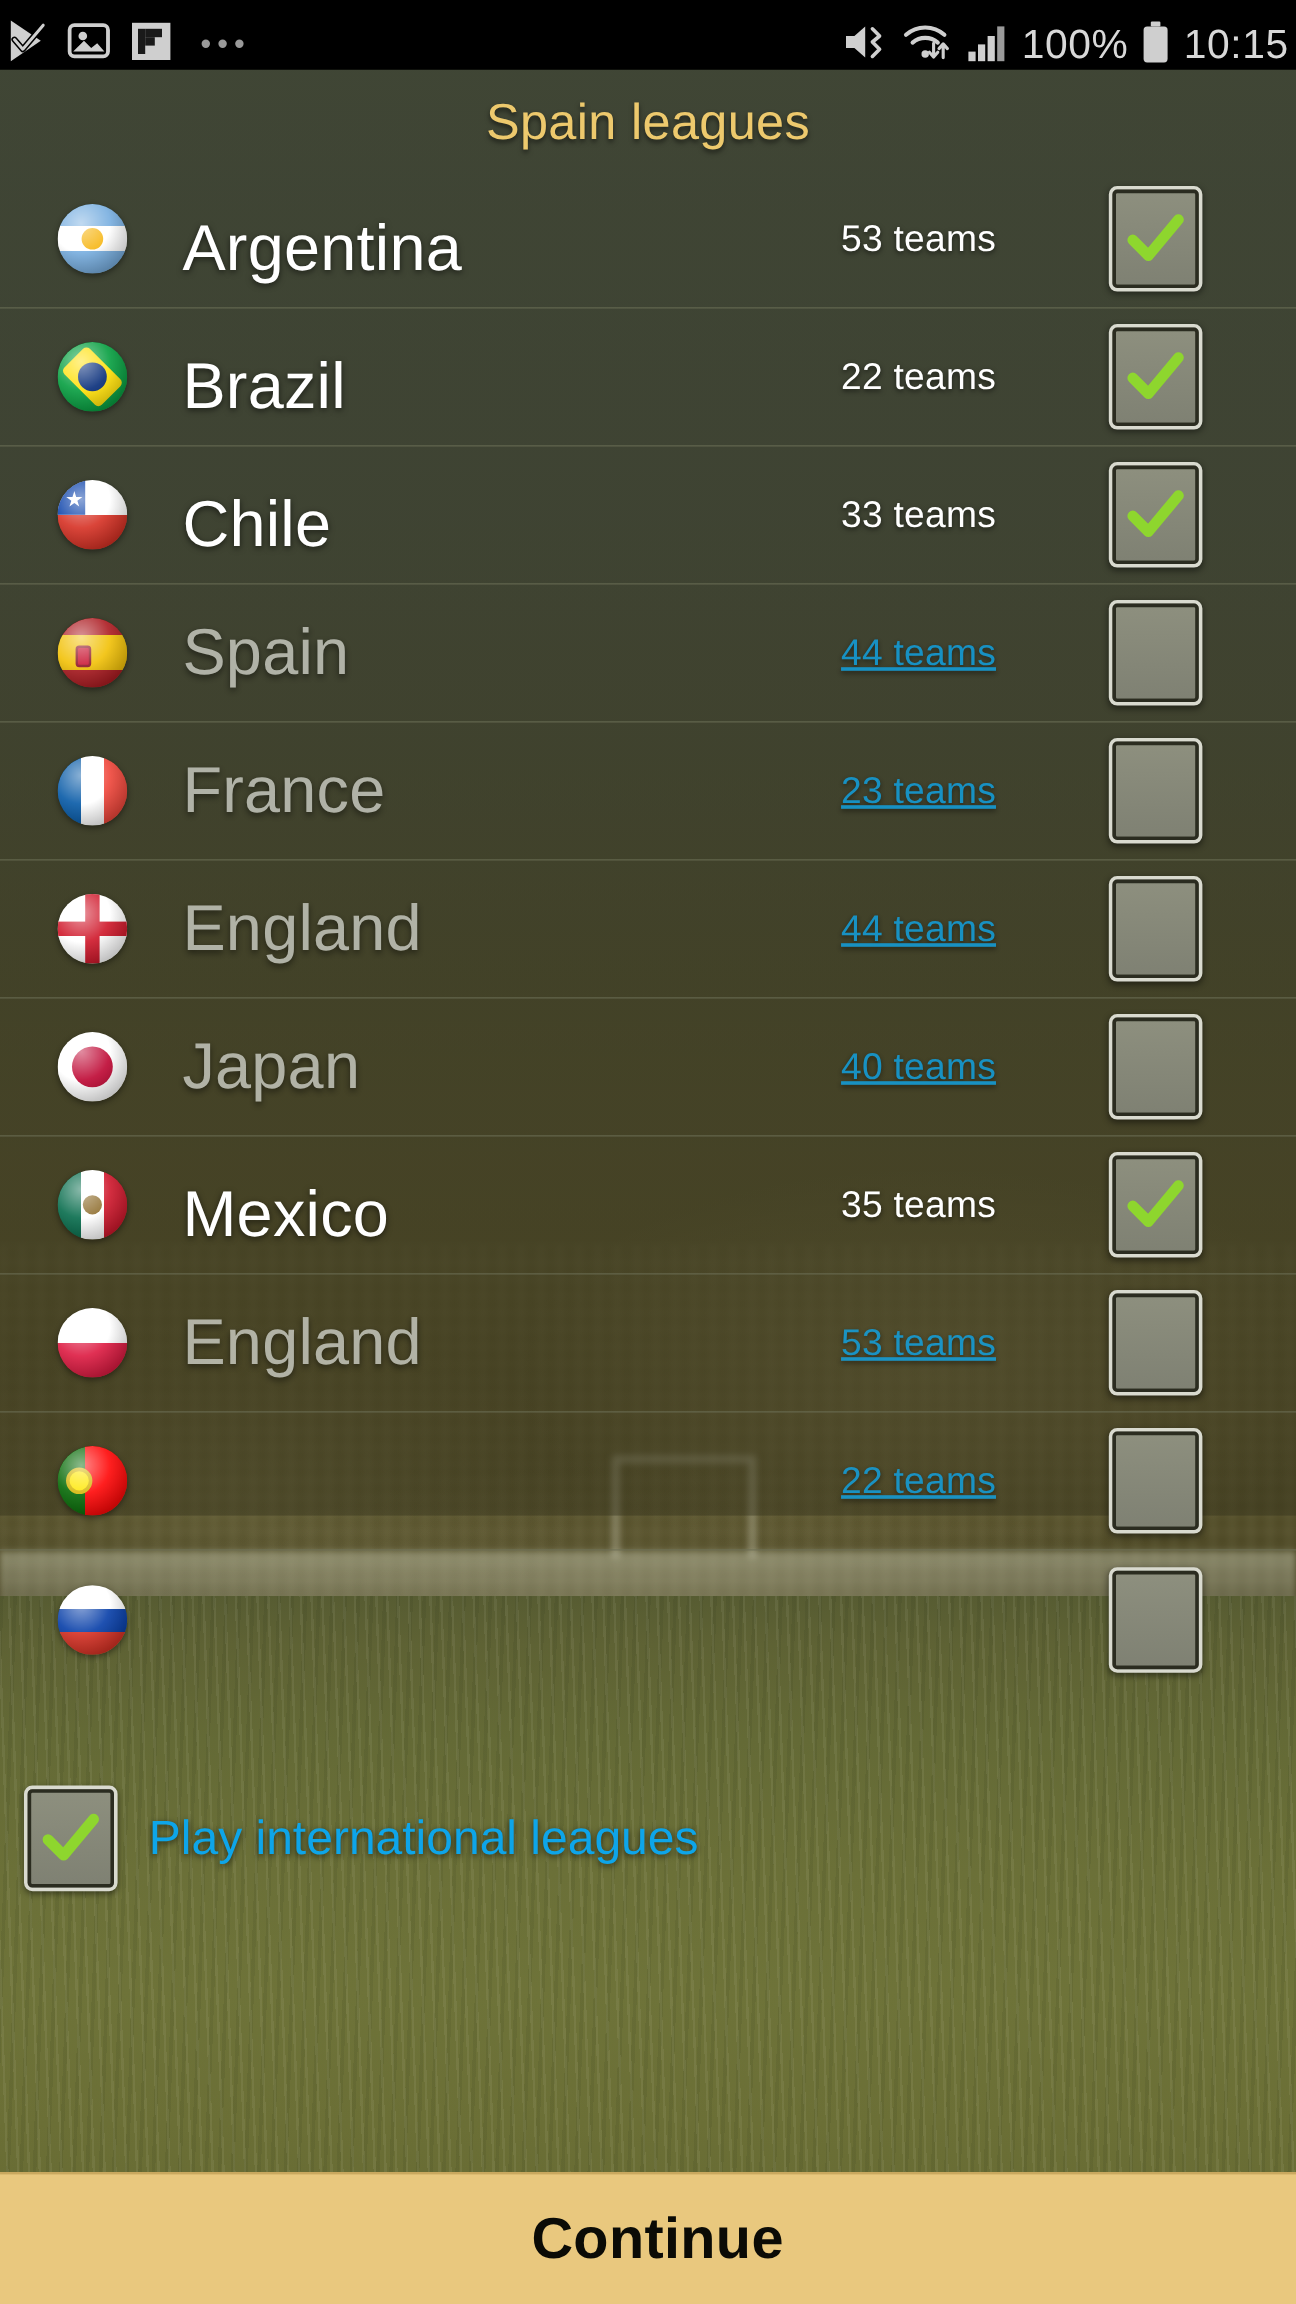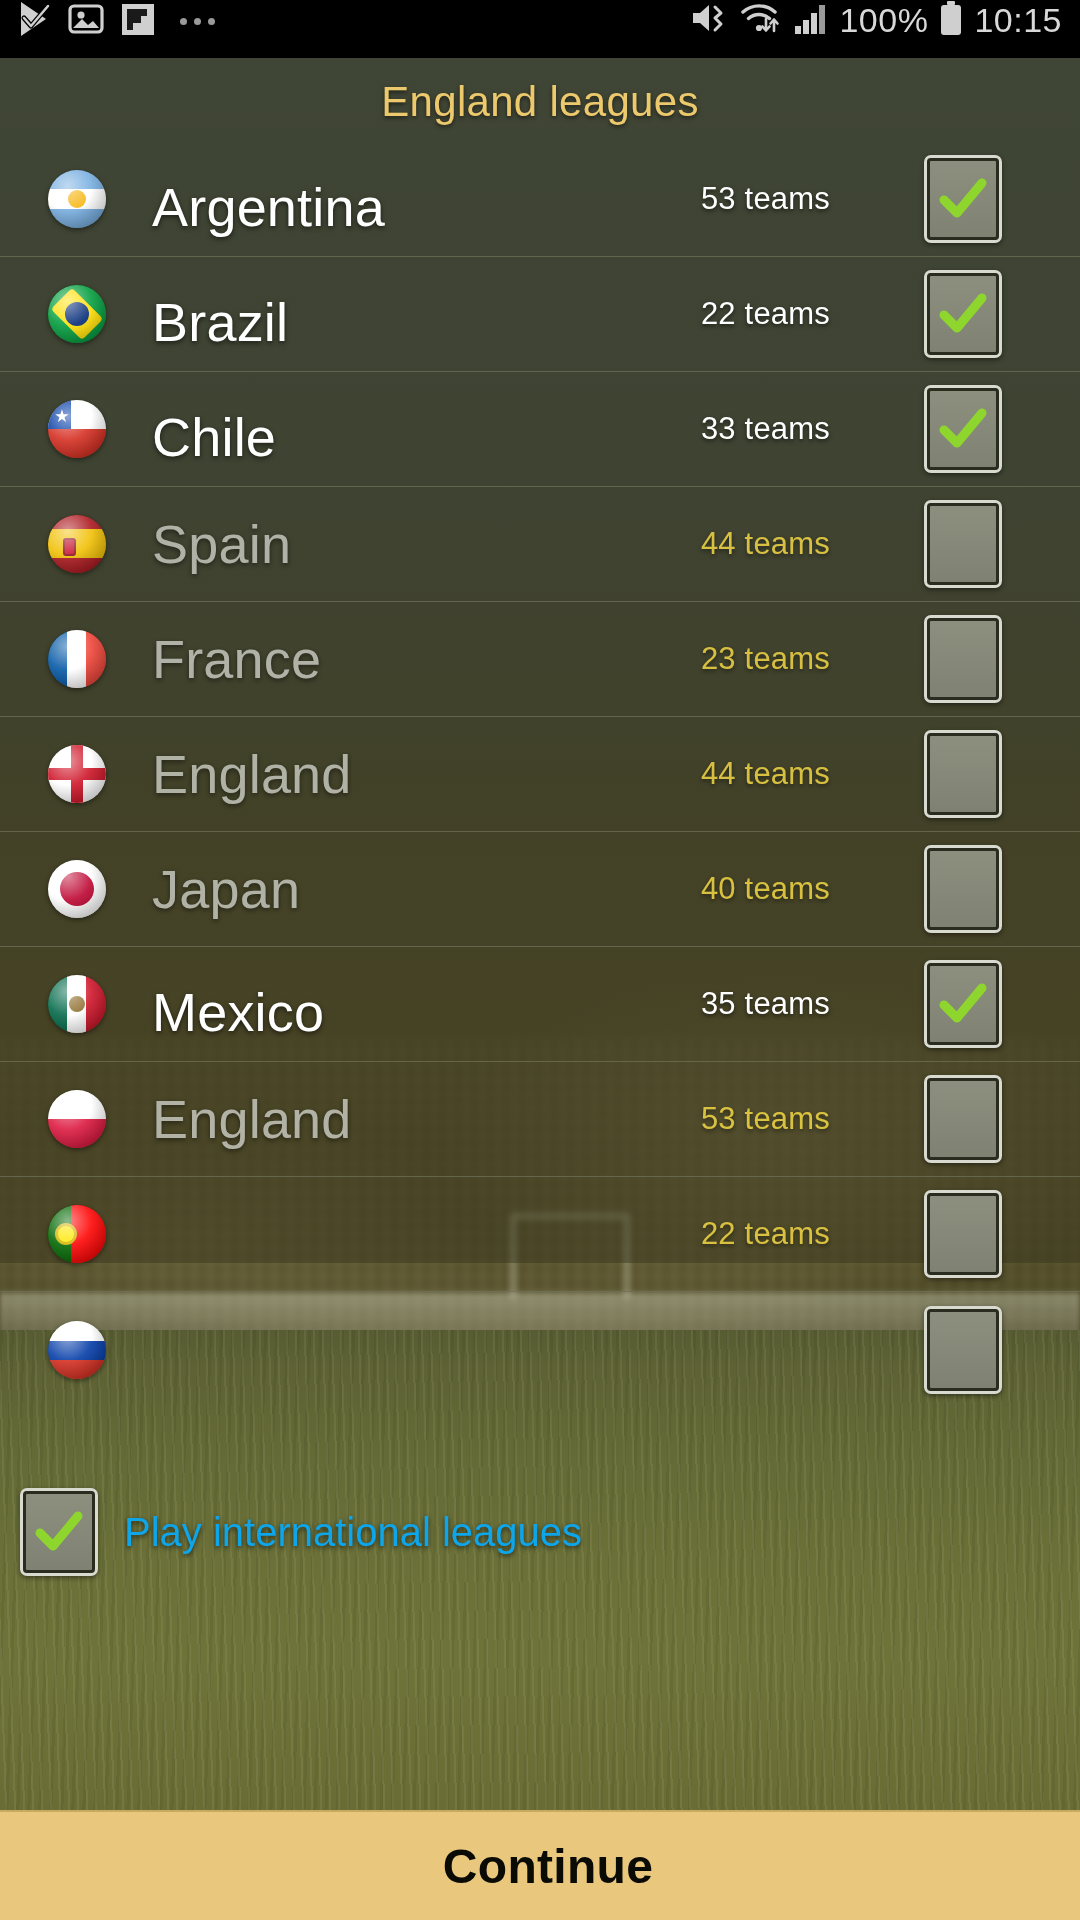--- a/index.html
+++ b/index.html
@@ -7,22 +7,22 @@
   body {
     font-family:"Liberation Sans", sans-serif;
     background:#000;
     overflow:hidden;
   }
   #screen { position:relative; width:1080px; height:1920px; overflow:hidden; }
 
   
   #statusbar{
     position:absolute; left:0; top:0; width:1080px; height:58px;
-    background:#000; display:flex; align-items:flex-start;
-    padding:0 18px; z-index:40;
+    background:#000; display:flex; align-items:flex-end;
+    padding:0 6px; z-index:40;
   }
   .sb-left{ display:flex; align-items:center; gap:16px; }
   .sb-right{ margin-left:auto; display:flex; align-items:center; gap:11px; }
   .sb-ico{ display:block; }
   .sb-text{ color:#d8d8d8; font-size:34px; letter-spacing:.5px; font-family:"Liberation Sans", sans-serif; }
   .sb-dots{ display:flex; gap:7px; align-items:center; margin-left:8px;}
   .sb-dots i{ width:7px;height:7px;border-radius:50%;background:#9a9a9a;display:block; }
 
   
   #bg{ position:absolute; left:0; top:58px; width:1080px; height:1862px; z-index:0; }
@@ -127,21 +127,21 @@
     text-shadow:0 2px 5px rgba(0,0,0,.6);
     white-space:nowrap;
   }
   .count{
     position:absolute; right:250px; font-size:31px; letter-spacing:.2px;
     text-shadow:0 2px 4px rgba(0,0,0,.6);
   }
   .row.on .name{ color:#ffffff;margin-top:16px; }
   .row.on .count{ color:#ffffff; }
   .row.off .name{ color:#c9cbc2; opacity:.82; }
-  .row.off .count{ color:#fde047; opacity:.80; }
+  .row.off .count{ color:#0ea5e9; opacity:.80;text-decoration:underline; }
 
   
   .cbox{
     position:absolute; right:78px; width:78px; height:88px;
     border:3px solid #d9dacf; border-radius:7px;
     background:#8f9180;
     box-shadow:0 2px 5px rgba(0,0,0,.45);
     display:flex; align-items:center; justify-content:center;
   }
   .cbox i{
@@ -257,21 +257,21 @@
       <span class="sb-ico">
         <svg width="24" height="36" viewBox="0 0 24 36">
             <rect x="8" y="1" width="8" height="4" rx="1" fill="#cfcfcf"></rect>
             <rect x="2" y="5" width="20" height="30" rx="3" fill="#cfcfcf"></rect>
           </svg>
       </span>
       <span class="sb-text">10:15</span>
     </div>
   </div>
 
-  <div id="title">England leagues</div>
+  <div id="title">Spain leagues</div>
 
   <div id="list">
       <div class="row on">
         <div class="flag">
           <div style="position:absolute;inset:0;background:linear-gradient(180deg,#74acdf 0 32%,#fff 32% 68%,#74acdf 68% 100%)"></div>
           <div style="position:absolute;left:50%;top:50%;width:18px;height:18px;margin:-9px 0 0 -9px;border-radius:50%;background:#f6b40e"></div>
         </div>
         <div class="name">Argentina</div>
         <div class="count">53 teams</div>
         <div class="cbox">

